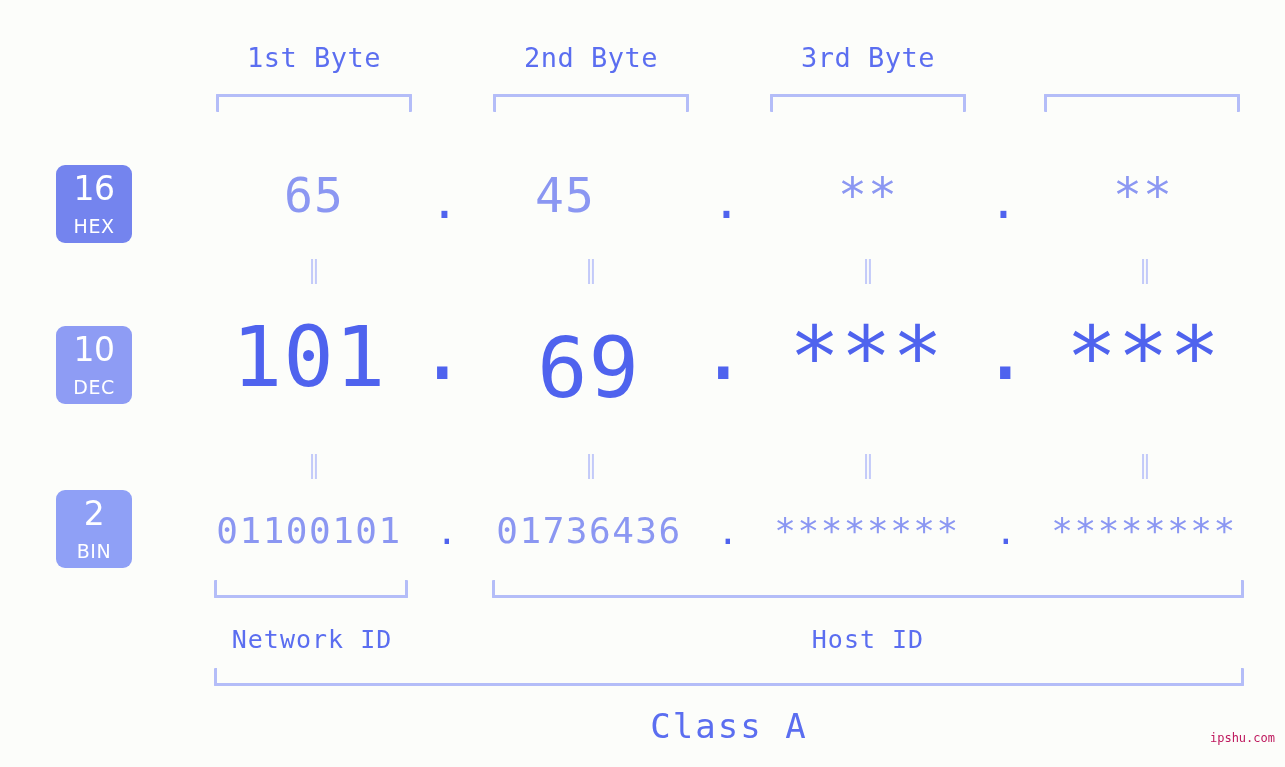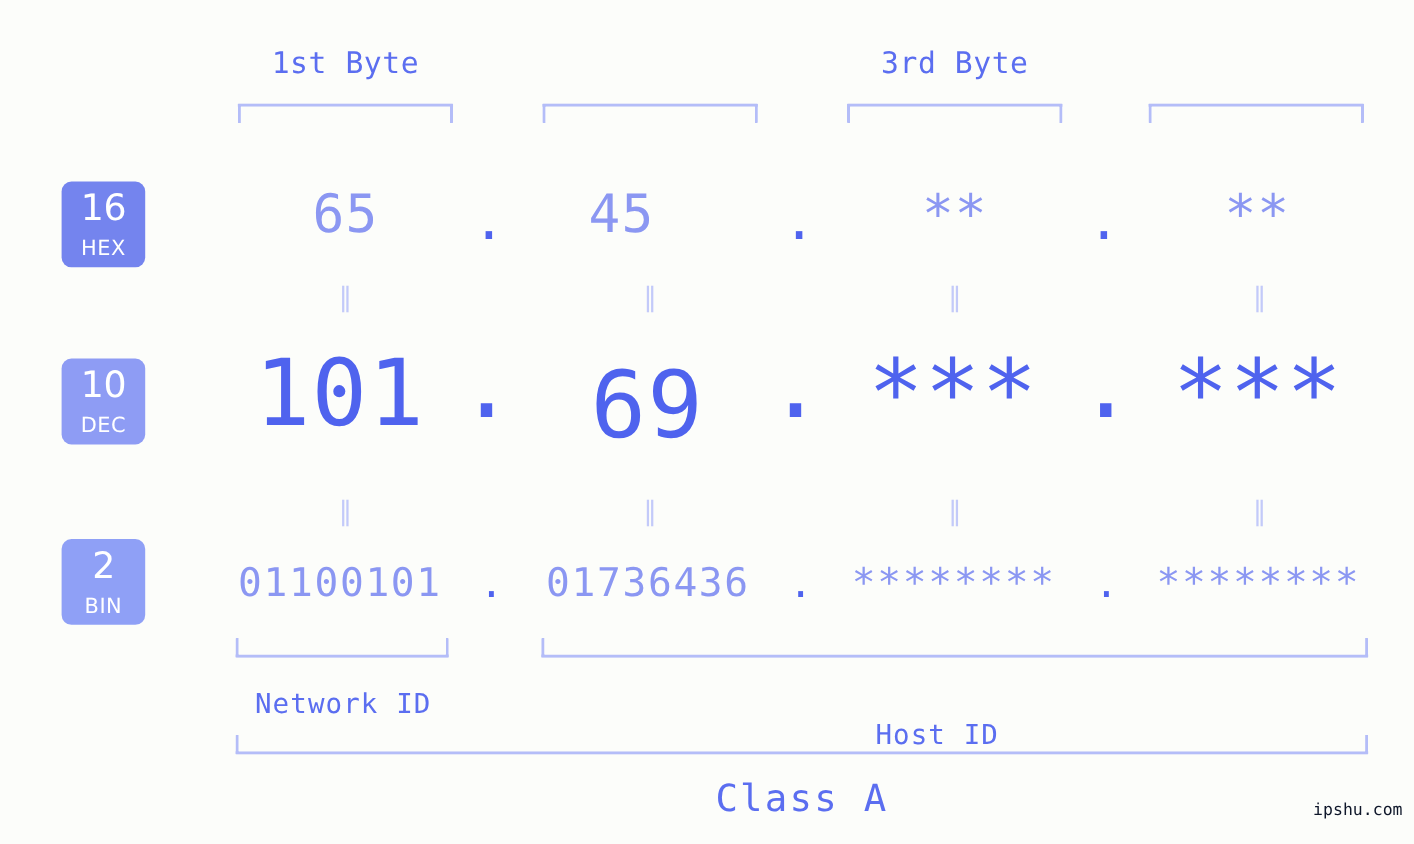--- a/index.html
+++ b/index.html
@@ -149,31 +149,32 @@
     letter-spacing:2px;
     white-space:nowrap;
   }
 
   
   .watermark {
     position:absolute;
     right:14px;
     bottom:26px;
     font-family:"DejaVu Sans Mono", monospace;
-    font-size:15px;
-    color:#0f172a;
+    font-size:12px;
+    color:#be185d;
     letter-spacing:0px;
   }
 </style>
 </head>
 <body>
 
 <div id="root">
 
   <div class="byte-header" style="left:206px;">1st Byte</div>
+  <div class="byte-header" style="left:483px;">2nd Byte</div>
   <div class="byte-header" style="left:760px;">3rd Byte</div>
 
   <div class="bracket bracket-down" style="left:208px; top:86px; width:196px;"></div>
   <div class="bracket bracket-down" style="left:485px; top:86px; width:196px;"></div>
   <div class="bracket bracket-down" style="left:762px; top:86px; width:196px;"></div>
   <div class="bracket bracket-down" style="left:1036px; top:86px; width:196px;"></div>
 
   <div class="badge" style="top:157px; background:#7484ee;">
     <span class="num">16</span>
     <span class="abbr">HEX</span>
@@ -226,20 +227,20 @@
     <div class="sep" style="left:705px; top:4px;">.</div>
     <div class="cell" style="left:759px; top:0px; width:200px;">********</div>
     <div class="sep" style="left:983px; top:4px;">.</div>
     <div class="cell" style="left:1036px; top:0px; width:200px;">********</div>
   </div>
 
   <div class="bracket bracket-up" style="left:206px; top:572px; width:194px;"></div>
   <div class="bracket bracket-up" style="left:484px; top:572px; width:752px;"></div>
 
   <div class="id-label" style="left:206px; top:613px; width:196px;">Network ID</div>
-  <div class="id-label" style="left:468px; top:613px; width:752px;margin-top:28px;">Host ID</div>
+  <div class="id-label" style="left:484px; top:613px; width:752px;">Host ID</div>
 
   <div class="bracket bracket-up" style="left:206px; top:660px; width:1030px;"></div>
   <div class="class-label" style="left:206px; top:694px; width:1030px;">Class A</div>
 
   <div class="watermark">ipshu.com</div>
 
 </div>
 
 </body></html>

